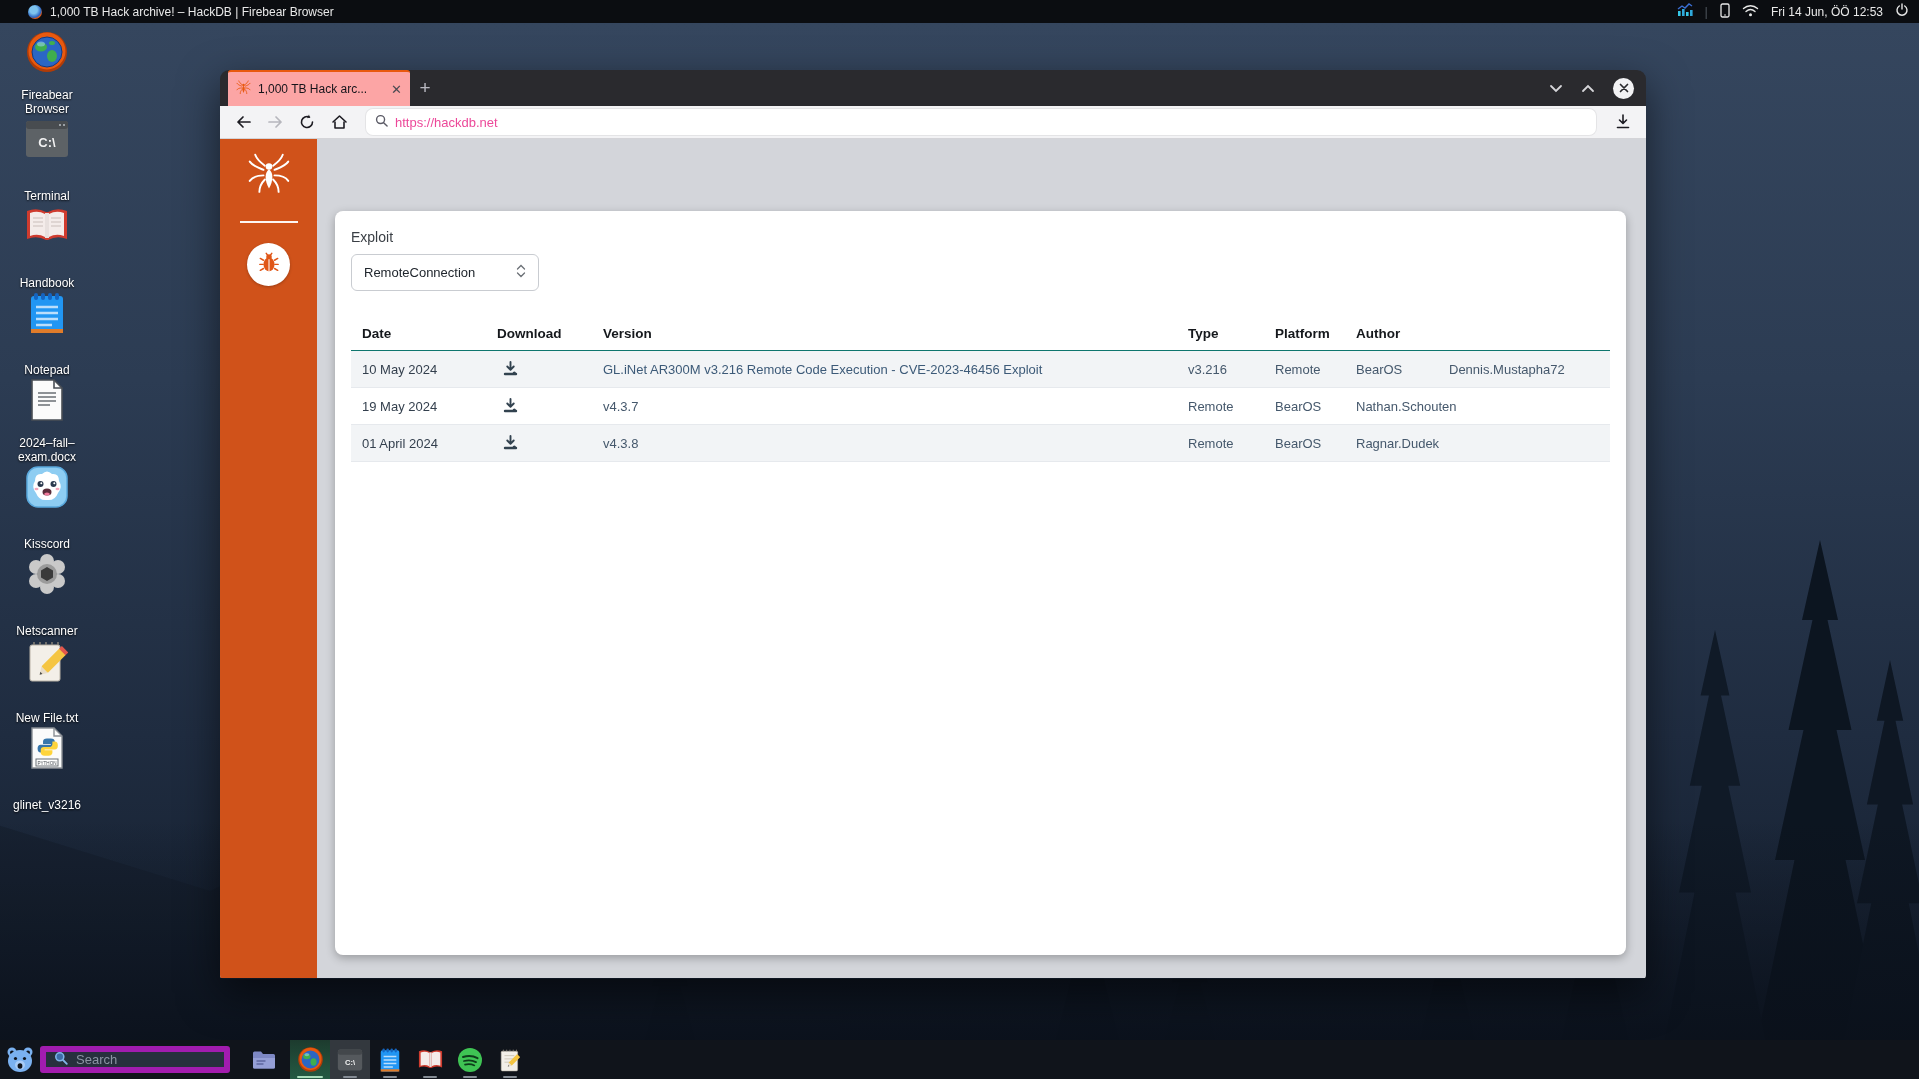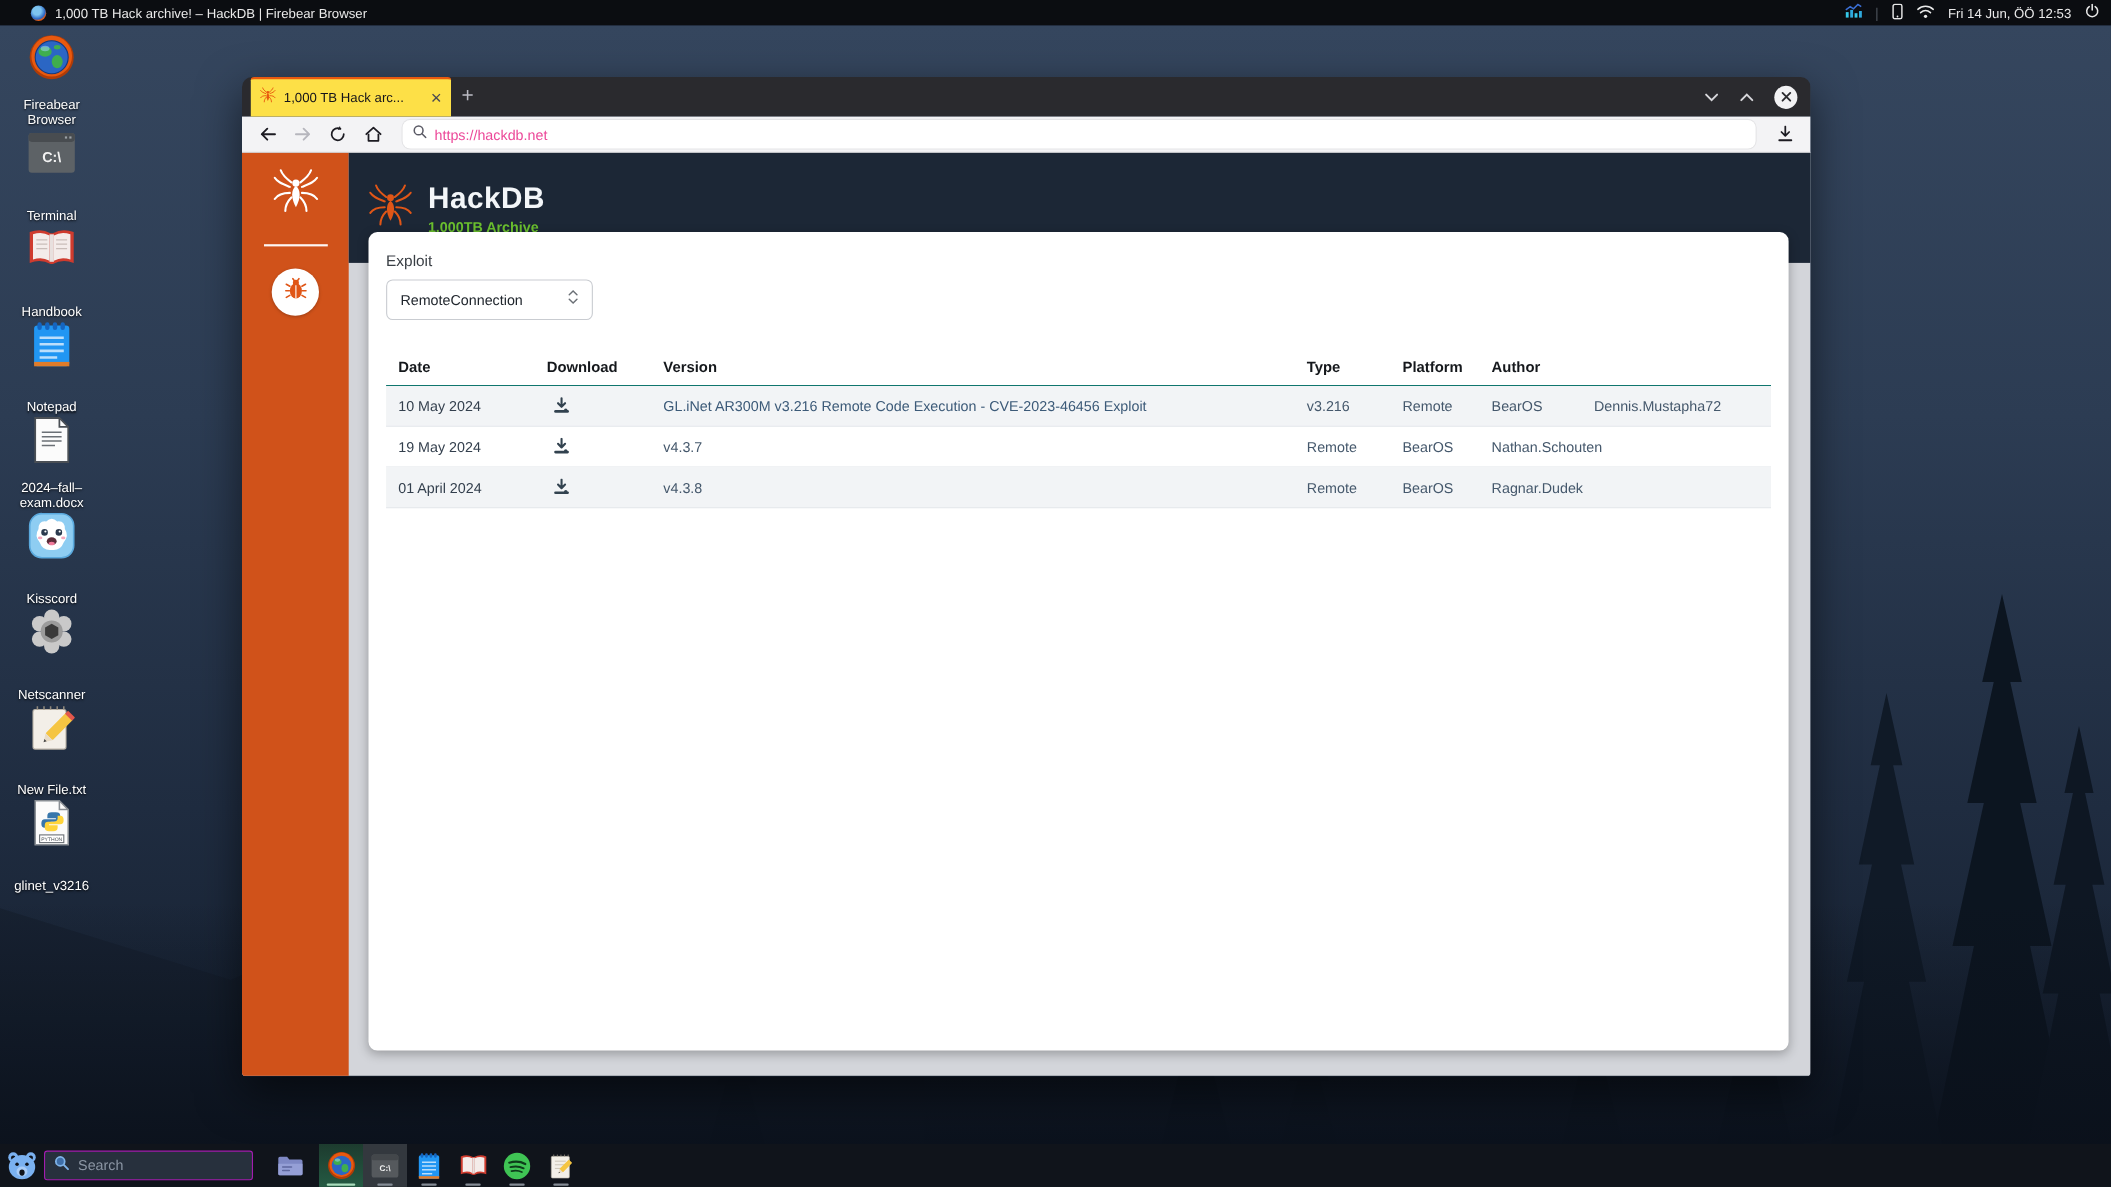--- a/index.html
+++ b/index.html
@@ -30,21 +30,21 @@
   .dicons { position:absolute; left:4px; top:6px; width:86px; display:flex; flex-direction:column; }
   .dicon { display:flex; flex-direction:column; align-items:center; min-height:87px; cursor:default;justify-content:space-between; }
   .dicon .dico { width:46px; height:46px; display:flex; align-items:center; justify-content:center; }
   .dicon .dlabel { margin-top:3px; font-size:12px; color:#fff; text-align:center; line-height:14px;
     text-shadow:0 1px 2px rgba(0,0,0,.9); max-width:86px; word-wrap:break-word; }
 
   
   .bwindow { position:absolute; left:220px; top:70px; width:1426px; height:909px;
     border-radius:9px 9px 4px 4px; overflow:hidden; box-shadow:0 14px 40px rgba(0,0,0,.55); z-index:10; }
   .titlebar { height:36px; background:#2a2a2e; display:flex; align-items:stretch; }
-  .tab { margin-left:8px; width:182px; background:#fde047; border-top:2px solid #e8590f;
+  .tab { margin-left:8px; width:182px; background:#fca5a5; border-top:2px solid #e8590f;
     border-radius:3px 3px 0 0; display:flex; align-items:center; gap:7px; padding:0 8px; margin-top:0; }
   .tab-title { flex:1; font-size:12px; color:#15141a; white-space:nowrap; overflow:hidden; }
   .tab-close { color:#4a4a52; font-size:13px; line-height:13px; cursor:pointer; }
   .newtab { width:30px; display:flex; align-items:center; justify-content:center; color:#b9b9c2; font-size:19px; cursor:pointer; }
   .winctl { margin-left:auto; display:flex; align-items:center; gap:18px; padding-right:12px; }
   .winctl svg { display:block; }
   .close-circ { width:21px; height:21px; background:#f2f2f4; border-radius:50%;
     display:flex; align-items:center; justify-content:center; cursor:pointer; }
 
   .toolbar { height:33px; background:#f3f3f5; border-bottom:1px solid #d4d4d8;
@@ -85,21 +85,21 @@
   .c { padding-left:11px; }
   .c-date { color:#333f4d; }
   .c-link { color:#3c5a78; cursor:pointer; }
   .c-meta { color:#45586c; }
   .dl-cell { display:flex; padding-left:16px; cursor:pointer; }
 
   
   .taskbar { position:absolute; left:0; right:0; bottom:0; height:39px; background:#10141b;
     display:flex; align-items:center; z-index:60; }
   .tb-bear { width:40px; display:flex; justify-content:center; cursor:pointer; }
-  .tb-search { width:190px; height:27px; background:#27303d; border:1px solid #a21caf; border-radius:3px;
+  .tb-search { width:190px; height:27px; background:#27303d; border:6px solid #a21caf; border-radius:3px;
     display:flex; align-items:center; padding:0 8px; margin-right:16px; }
   .tb-search input { background:transparent; border:none; outline:none; color:#cfd6df; font-size:13px;
     width:140px; margin-left:8px; font-family:"Liberation Sans", sans-serif; }
   .tb-search input::placeholder { color:#8b95a3; }
   .tb-folder { width:36px; display:flex; justify-content:center; cursor:pointer; margin-right:8px; }
   .tb-app { position:relative; width:40px; height:39px; display:flex; align-items:center; justify-content:center; cursor:pointer; }
   .tb-app.active { background:linear-gradient(180deg,#1d3b2e,#245a43); }
   .tb-app.focused { background:#33383e; }
   .tb-underline { position:absolute; bottom:1px; left:50%; transform:translateX(-50%);
     width:14px; height:2px; background:#858c95; border-radius:1px; }
@@ -410,42 +410,20 @@
                 <line x1="18" y1="18" x2="21.5" y2="20"></line>
                 <line x1="10.5" y1="3.5" x2="9" y2="1.5"></line>
                 <line x1="13.5" y1="3.5" x2="15" y2="1.5"></line>
               </g>
             </svg>
         </span>
       </div>
     </div>
 
     <div class="site-main">
-      <div class="site-header">
-        <span>
-          <svg width="42" height="42" viewBox="0 0 32 32">
-              <g stroke="#e05617" stroke-width="1.4" fill="none" stroke-linecap="round">
-                <path d="M13 10 C9 7 7 5 6 2"></path>
-                <path d="M12 13 C7 11 4 10 2 7"></path>
-                <path d="M12 17 C7 17 4 18 2 21"></path>
-                <path d="M13 20 C10 23 9 26 9 29"></path>
-                <path d="M19 10 C23 7 25 5 26 2"></path>
-                <path d="M20 13 C25 11 28 10 30 7"></path>
-                <path d="M20 17 C25 17 28 18 30 21"></path>
-                <path d="M19 20 C22 23 23 26 23 29"></path>
-              </g>
-              <circle cx="16" cy="10.5" r="2.4" fill="#e05617"></circle>
-              <path d="M16 12.5 C12.8 14.8 12.6 20.5 16 26.5 C19.4 20.5 19.2 14.8 16 12.5 Z" fill="#e05617"></path>
-            </svg>
-        </span>
-        <div>
-          <div class="brand-name">HackDB</div>
-          <div class="brand-tag">1.000TB Archive</div>
-        </div>
-      </div>
 
       <div class="card">
         <div class="filter-label">Exploit</div>
         <div class="selectbox">
           <span class="selval">RemoteConnection</span>
           <span>
             <svg width="10" height="14" viewBox="0 0 10 14">
                 <path d="M1.5 5 L5 1.5 L8.5 5" stroke="#6b7076" stroke-width="1.3" fill="none" stroke-linecap="round"></path>
                 <path d="M1.5 9 L5 12.5 L8.5 9" stroke="#6b7076" stroke-width="1.3" fill="none" stroke-linecap="round"></path>
               </svg>

